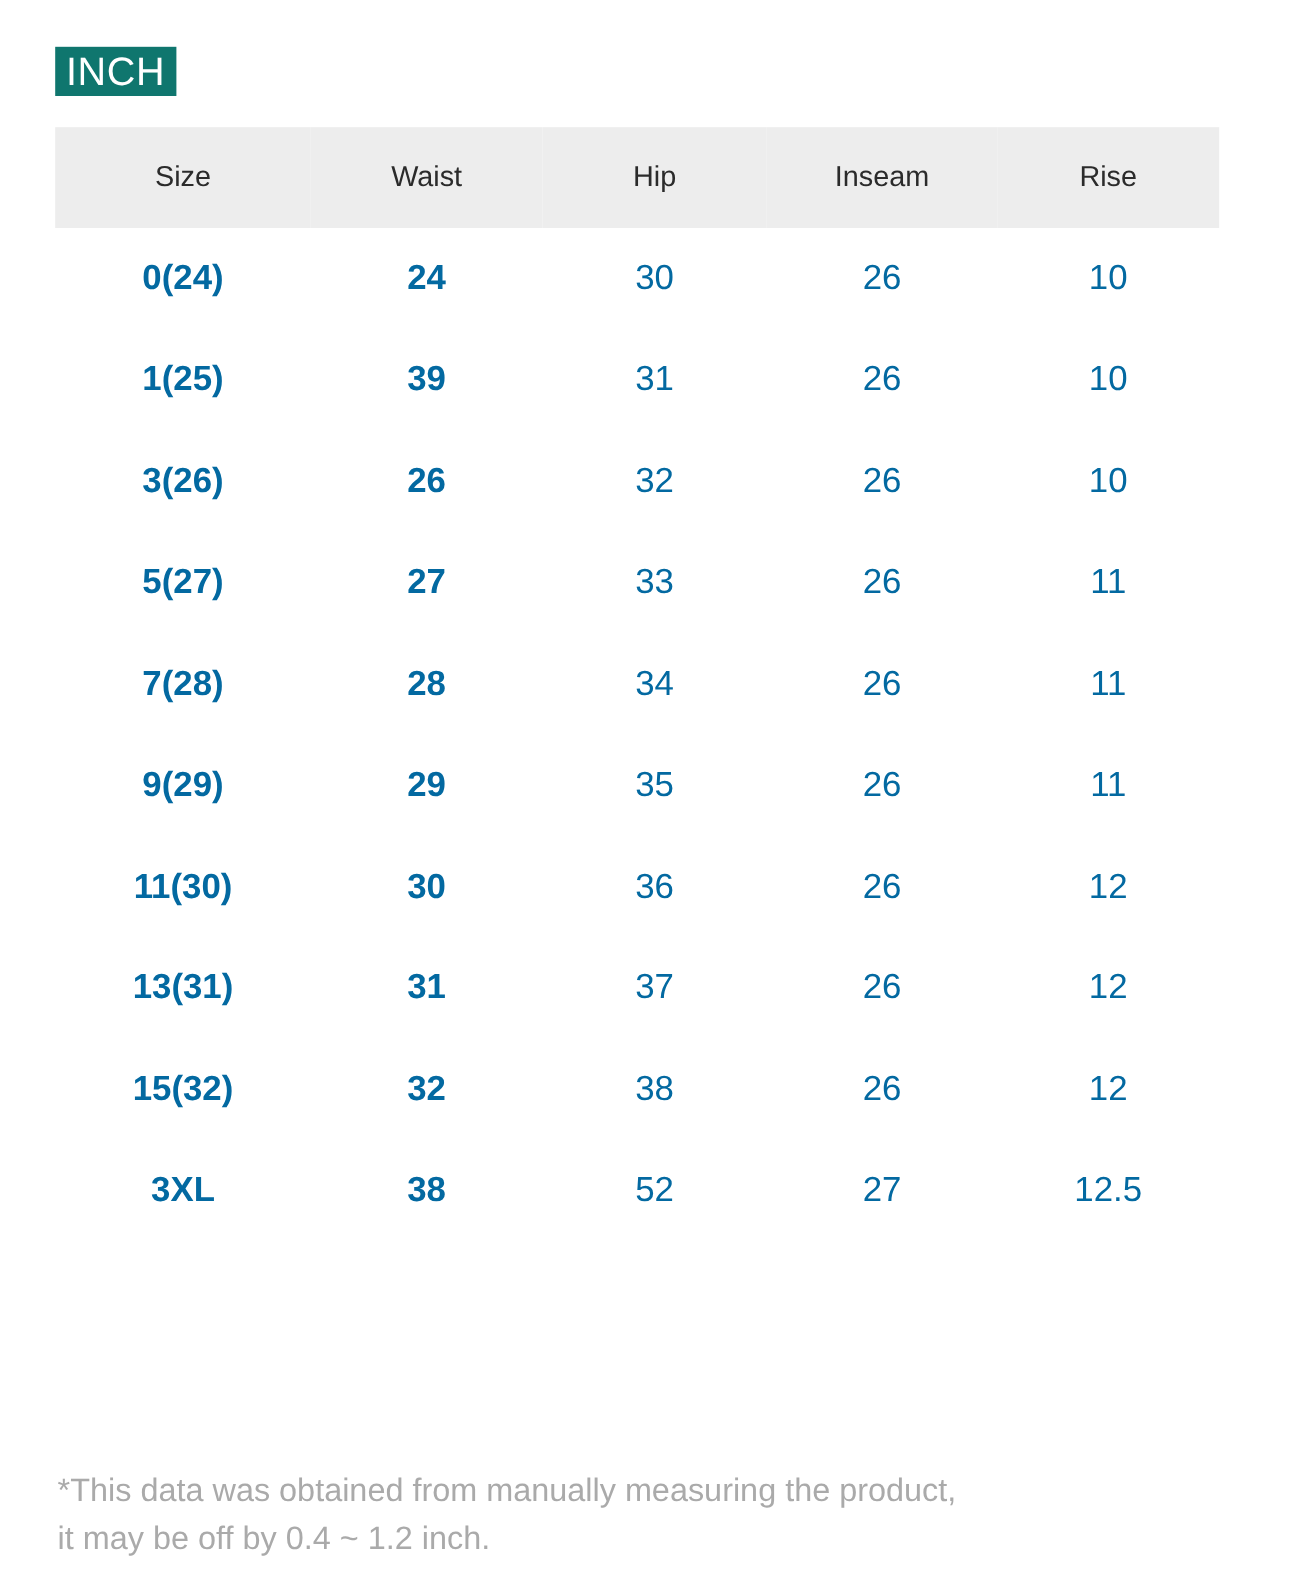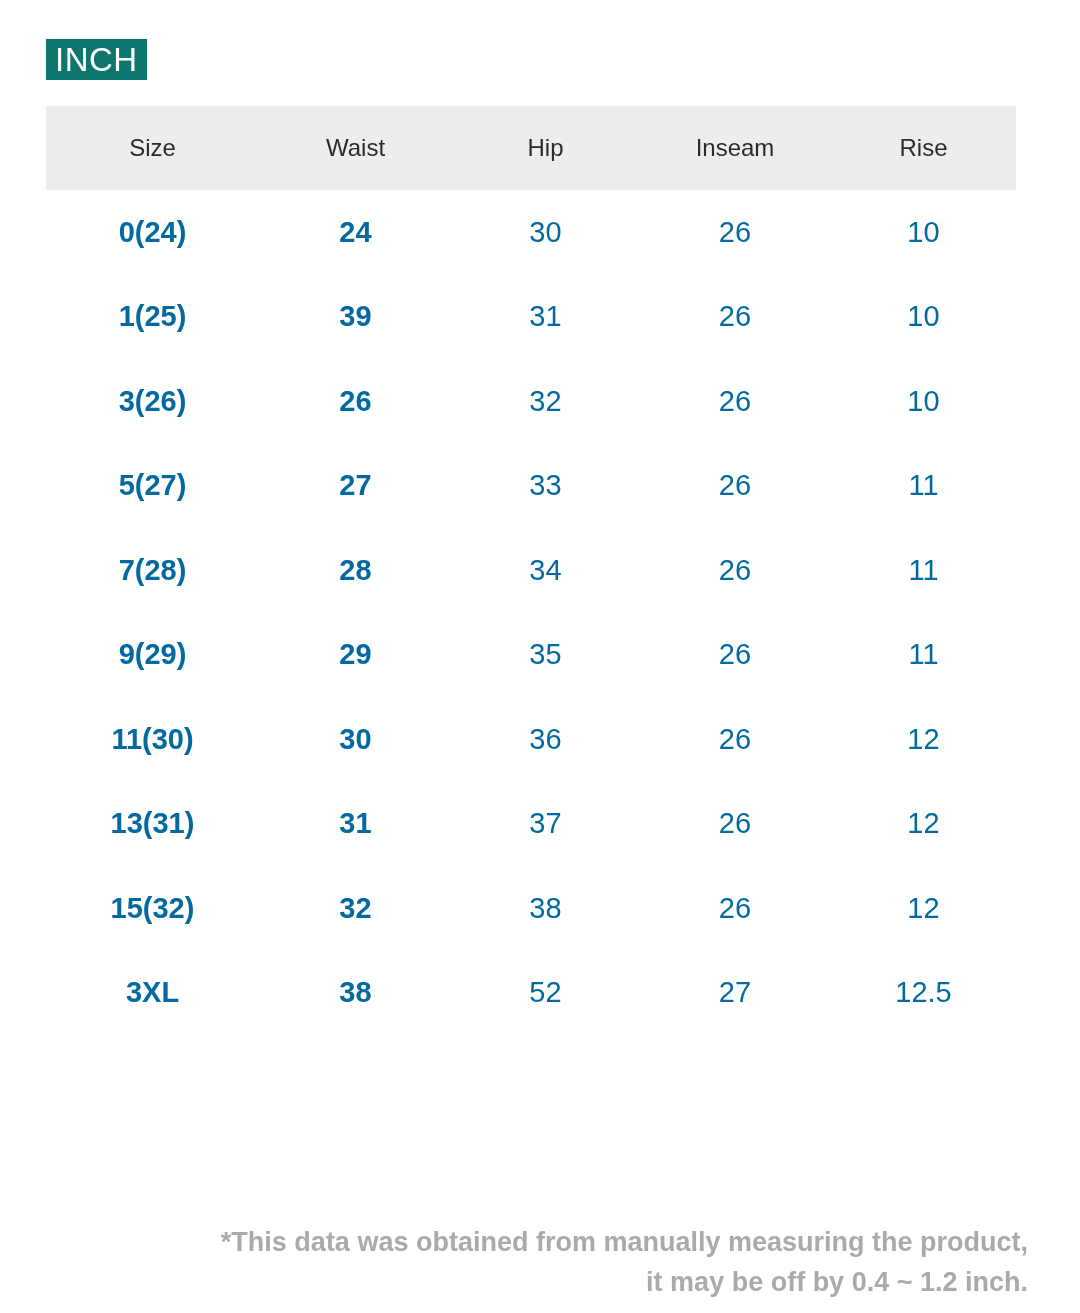--- a/index.html
+++ b/index.html
@@ -90,23 +90,22 @@
 
   
   .footnote {
     position: absolute;
     left: 48px;
     top: 1222px;
     width: 980px;
     font-size: 27px;
     line-height: 40px;
     color: #aaaaaa;
-    font-weight: 700;
+    font-weight: 400;
     white-space: pre-line;
-    text-align: right;
   }
 </style>
 </head>
 <body>
 
 <div class="sheet">
 
   <div class="unit-badge">INCH</div>
 
   <table class="size-table">

